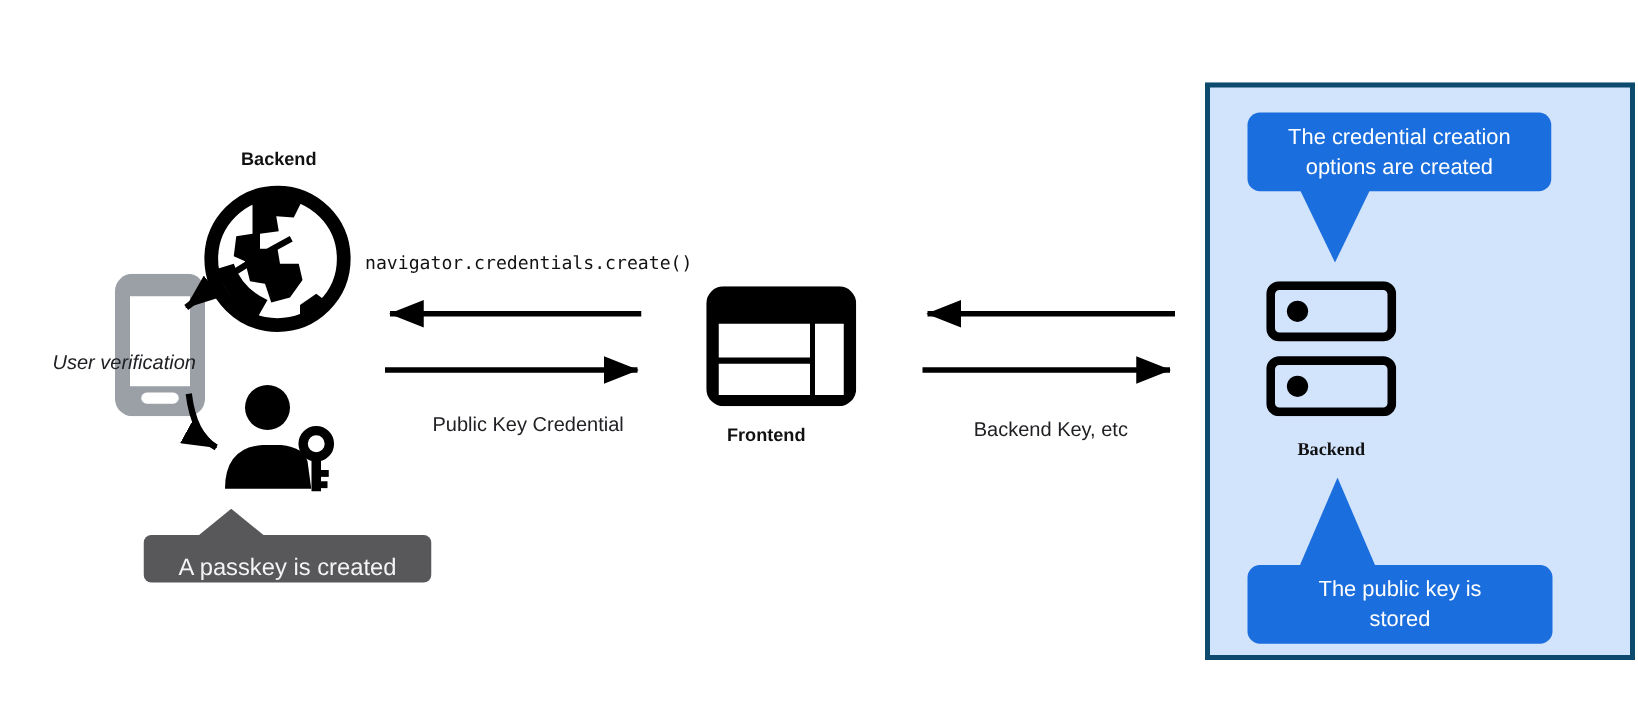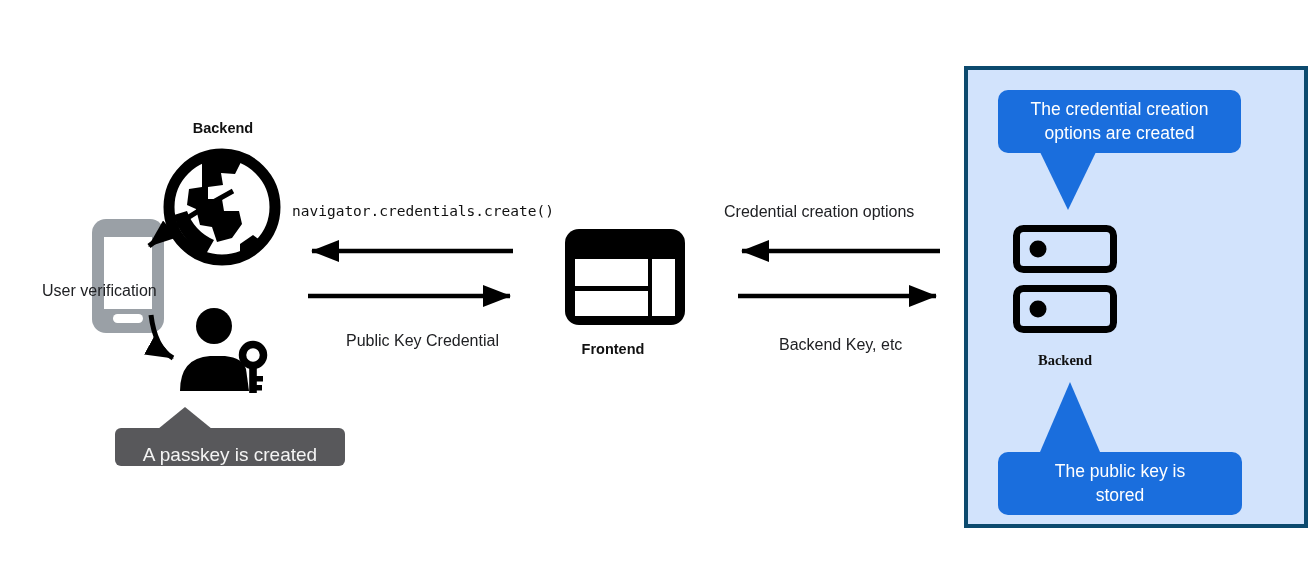--- a/index.html
+++ b/index.html
@@ -62,21 +62,21 @@
     <path fill="#000" d="M12 68 Q19 95 44 107 L52 93 Q32 84 25 64 Z"></path>
     <path fill="#000" d="M78 97 L91 88 L99 94 Q90 105 78 109 Z"></path>
   </svg>
 
   <svg class="abs icon-svg" style="left:92px;top:219px;" width="72" height="114" viewBox="0 0 72 114">
     <rect x="0" y="0" width="72" height="114" rx="14" fill="#9aa0a6"></rect>
     <rect x="12" y="18" width="48" height="72" fill="#fff"></rect>
     <rect x="21" y="95" width="30" height="9" rx="4.5" fill="#fff"></rect>
   </svg>
 
-  <div class="abs flow-label" style="left:42px;top:282px;">User verification</div>
+  <div class="abs flow-label" style="left:42px;top:282px;font-style:italic;">User verification</div>
 
   <svg class="abs icon-svg" style="left:175px;top:303px;" width="95" height="95" viewBox="0 0 95 95">
     <circle cx="39" cy="23" r="18" fill="#000"></circle>
     <path fill="#000" d="M5 88 Q5 55 35 53 L50 53 Q68 55 71 66 L74 88 Z"></path>
     <circle cx="78" cy="52" r="10.5" fill="none" stroke="#000" stroke-width="7.5"></circle>
     <rect x="74.2" y="62" width="7.6" height="28" fill="#000"></rect>
     <rect x="81" y="73" width="7" height="5.5" fill="#000"></rect>
     <rect x="81" y="82" width="6" height="5.5" fill="#000"></rect>
   </svg>
 
@@ -89,21 +89,20 @@
   <div class="abs flow-label" style="left:346px;top:332px;">Public Key Credential</div>
 
   <svg class="abs icon-svg" style="left:565px;top:229px;" width="120" height="96" viewBox="0 0 120 96">
     <rect x="0" y="0" width="120" height="96" rx="14" fill="#000"></rect>
     <rect x="10" y="30" width="73" height="27" fill="#fff"></rect>
     <rect x="10" y="62" width="73" height="25" fill="#fff"></rect>
     <rect x="87" y="30" width="23" height="57" fill="#fff"></rect>
   </svg>
   <div class="abs node-label" style="left:563px;top:341px;width:100px;">Frontend</div>
 
-  <div class="abs flow-label" style="left:724px;top:203px;">Credential creation options</div>
   <div class="abs flow-label" style="left:779px;top:336px;">Backend Key, etc</div>
 
   <div class="abs backend-panel">
 
     <div class="callout" style="left:30px;top:20px;width:243px;height:63px;">
       <span>The credential creation
 options are created</span>
     </div>
     <div class="tail tail-down" style="left:72px;top:82px;width:56px;height:58px;"></div>
 

